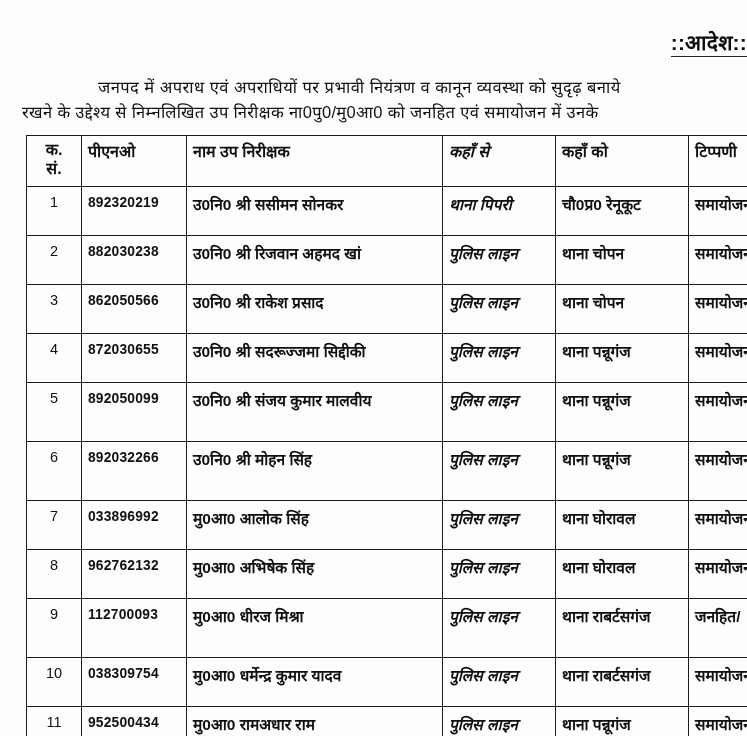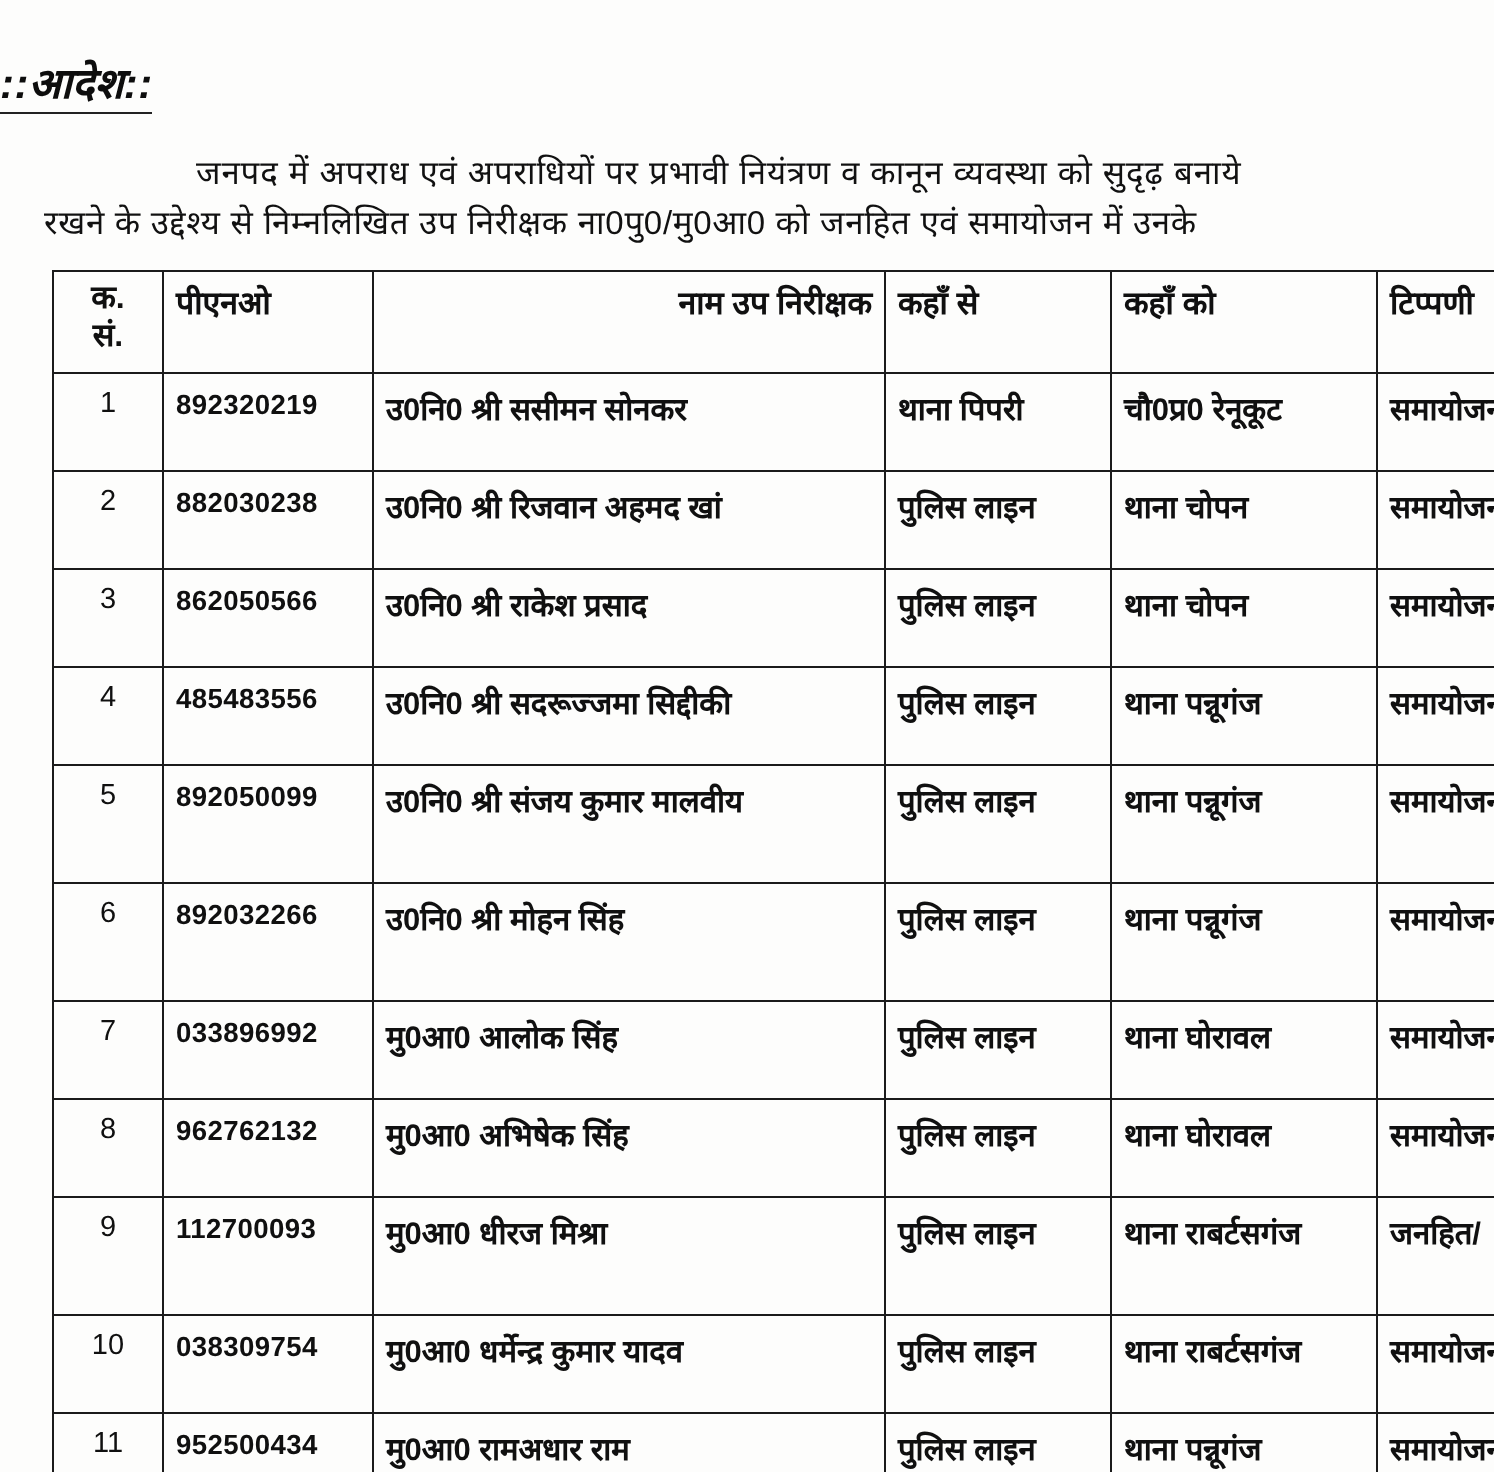--- a/index.html
+++ b/index.html
@@ -19,23 +19,22 @@
   .page {
     width: 747px;
     height: 736px;
     box-sizing: border-box;
     padding: 0;
     background: #fdfdfc;
     position: relative;
   }
   
   .title-wrap {
-    text-align: left;
+    text-align: right;
     padding-top: 30px;
-    font-style: italic;
   }
   .doc-title {
     display: inline-block;
     font-size: 21px;
     font-weight: 700;
     letter-spacing: 0.2px;
     color: #0d0d0d;
     border-bottom: 1.6px solid #222;
     padding-bottom: 1px;
     line-height: 1.2;
@@ -84,31 +83,31 @@
   table.order-table thead th {
     font-weight: 700;
     font-size: 16px;
     height: 42px;
     vertical-align: top;
     padding-top: 4px;
   }
   th.c-sno, td.c-sno { width: 42px; text-align: center; }
   th.c-pno, td.c-pno { width: 92px; text-align: left; }
   th.c-name, td.c-name { width: 243px; text-align: left; }
-  th.c-from, td.c-from { width: 100px; text-align: left; }
+  th.c-from, td.c-from { width: 100px; text-align: left; font-style: italic; }
   th.c-to, td.c-to { width: 120px; text-align: left; }
   th.c-remark, td.c-remark { width: 100px; text-align: left; }
 
   thead th.c-sno {
     text-align: center;
     line-height: 19px;
     padding-top: 3px;
   }
   thead th.c-name {
-    text-align: right;
+    text-align: left;
   }
   tbody td {
     height: 36px;
     font-weight: 600;
   }
   tbody td.c-sno {
     font-weight: 500;
     font-size: 14.5px;
     padding-top: 7px;
   }
@@ -178,21 +177,21 @@
           <tr>
             <td class="c-sno">3</td>
             <td class="c-pno">862050566</td>
             <td class="c-name">उ0नि0 श्री राकेश प्रसाद</td>
             <td class="c-from">पुलिस लाइन</td>
             <td class="c-to">थाना चोपन</td>
             <td class="c-remark">समायोजन</td>
           </tr>
           <tr>
             <td class="c-sno">4</td>
-            <td class="c-pno">485483556</td>
+            <td class="c-pno">872030655</td>
             <td class="c-name">उ0नि0 श्री सदरूज्जमा सिद्दीकी</td>
             <td class="c-from">पुलिस लाइन</td>
             <td class="c-to">थाना पन्नूगंज</td>
             <td class="c-remark">समायोजन</td>
           </tr>
           <tr class="tall">
             <td class="c-sno">5</td>
             <td class="c-pno">892050099</td>
             <td class="c-name">उ0नि0 श्री संजय कुमार मालवीय</td>
             <td class="c-from">पुलिस लाइन</td>

